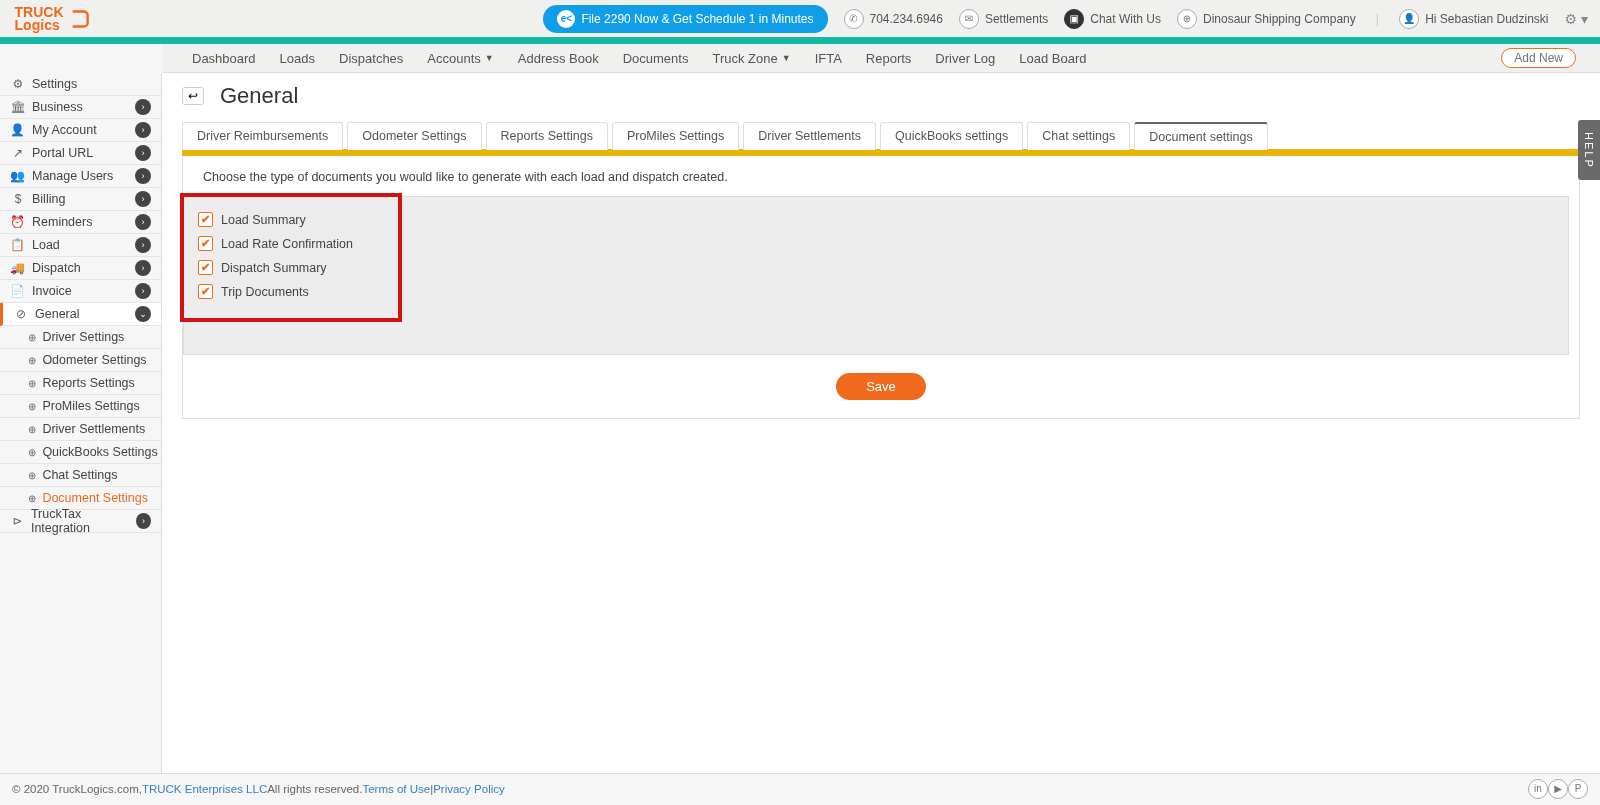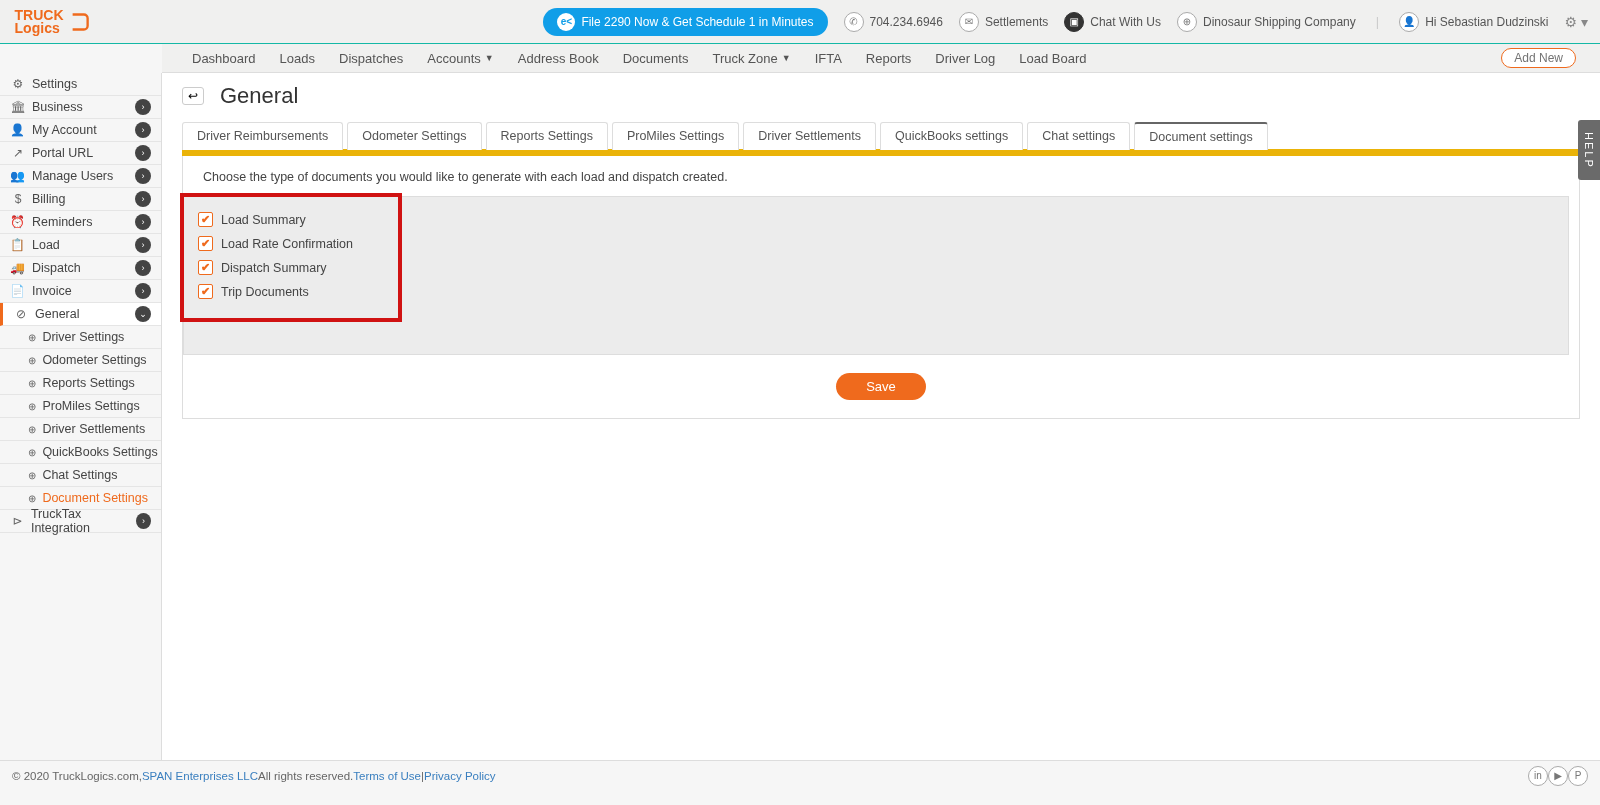--- a/index.html
+++ b/index.html
@@ -1,20 +1,20 @@
 <!DOCTYPE html>
 <html><head>
 <meta charset="utf-8">
 <style>
 *{box-sizing:border-box;margin:0;padding:0;font-family:"Segoe UI",Arial,sans-serif}
 body{background:#f6f6f6;color:#333;font-size:13px;width:1600px;height:805px;overflow:hidden;position:relative}
 a{text-decoration:none;color:inherit}
 
 
-.topbar{height:44px;background:#f0f0ef;border-bottom:1px solid #14b8a6;display:flex;align-items:center;padding:0 12px;gap:16px}
+.topbar{height:44px;background:#f0f0ef;border-bottom:7px solid #14b8a6;display:flex;align-items:center;padding:0 12px;gap:16px}
 .logo{font-weight:700;font-size:20px;color:#ef6a1d;line-height:.9;display:flex;align-items:center}
 .logo svg{height:30px}
 .top-spacer{flex:1}
 .pill{background:#109ee8;color:#fff;border-radius:16px;padding:5px 14px;font-size:12px;display:flex;align-items:center;gap:6px}
 .pill .badge{background:#fff;color:#109ee8;border-radius:50%;width:18px;height:18px;display:flex;align-items:center;justify-content:center;font-size:10px;font-weight:700}
 .top-item{display:flex;align-items:center;gap:6px;color:#555;font-size:12px}
 .circ{width:20px;height:20px;border:1px solid #aaa;border-radius:50%;display:inline-flex;align-items:center;justify-content:center;font-size:10px;background:#fff;color:#777}
 .circ.dark{background:#333;border-color:#333;color:#fff}
 .sep{color:#ccc;margin:0 4px}
 .gear-btn{color:#888;font-size:14px}
@@ -54,21 +54,21 @@
 .hint{font-size:12.5px;color:#444;padding:0 20px 12px}
 
 .doc-box{background:#ececec;border:1px solid #ddd;margin:0 10px 0 0;padding:14px 0 14px 0}
 .redframe{border:4px solid #d01212;width:222px;padding:6px 14px 10px}
 .chk-row{display:flex;align-items:center;gap:8px;margin:9px 0;font-size:12.5px;color:#444}
 .chk{width:15px;height:15px;border:1.5px solid #ef6a1d;border-radius:2px;display:flex;align-items:center;justify-content:center;color:#ef6a1d;font-size:11px;font-weight:700;background:#fff}
 
 .save-btn{display:block;margin:18px auto 0;background:#ef6a1d;color:#fff;border:none;border-radius:14px;padding:6px 30px;font-size:13px;cursor:pointer}
 
 
-.footer{position:absolute;bottom:15px;left:0;right:0;height:30px;border-top:1px solid #ddd;background:#f6f6f6;display:flex;align-items:center;padding:0 12px;font-size:11.5px;color:#666}
+.footer{position:absolute;bottom:2px;left:0;right:0;height:30px;border-top:1px solid #ddd;background:#f6f6f6;display:flex;align-items:center;padding:0 12px;font-size:11.5px;color:#666}
 .footer a{color:#3a7fbf}
 .foot-spacer{flex:1}
 .social{width:20px;height:20px;border:1px solid #aaa;border-radius:50%;display:inline-flex;align-items:center;justify-content:center;font-size:10px;color:#777;background:#fff}
 
 
 .help-tab{position:absolute;right:0;top:120px;width:22px;height:60px;background:#6a6a6a;color:#fff;writing-mode:vertical-rl;text-orientation:mixed;display:flex;align-items:center;justify-content:center;font-size:11px;letter-spacing:2px;border-radius:3px 0 0 3px;cursor:pointer}
 </style>
 </head>
 <body>
 
@@ -270,21 +270,21 @@
 
       <button class="save-btn">Save</button>
     </div>
   </div>
 </div>
 
 <div class="help-tab">HELP</div>
 
 <div class="footer">
   <span>© 2020 TruckLogics.com, </span>
-  <a>SPAN Enterprises LLC</a>
+  <a>TRUCK Enterprises LLC</a>
   <span> All rights reserved. </span>
   <a>Terms of Use</a>
   <span> | </span>
   <a>Privacy Policy</a>
   <div class="foot-spacer"></div>
   <span class="social">in</span>
   <span class="social">▶</span>
   <span class="social">P</span>
 </div>
 

